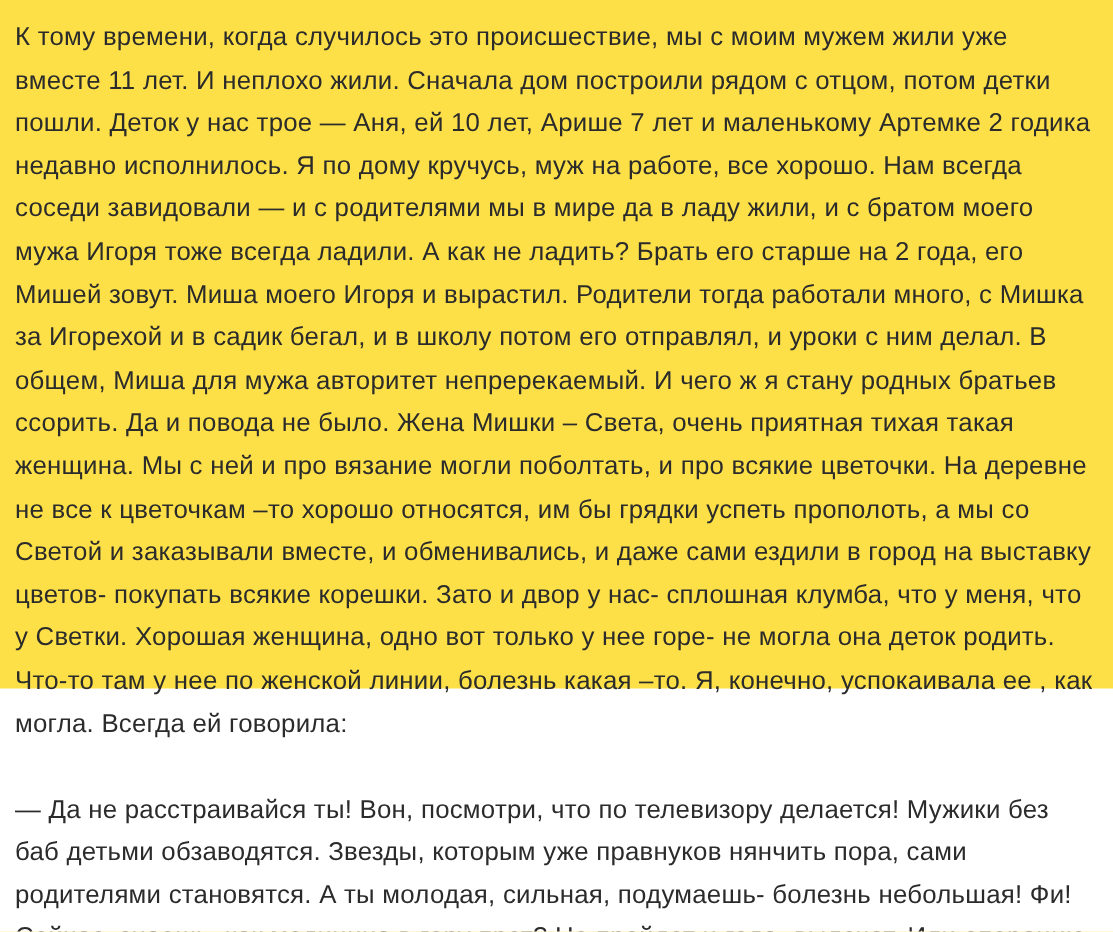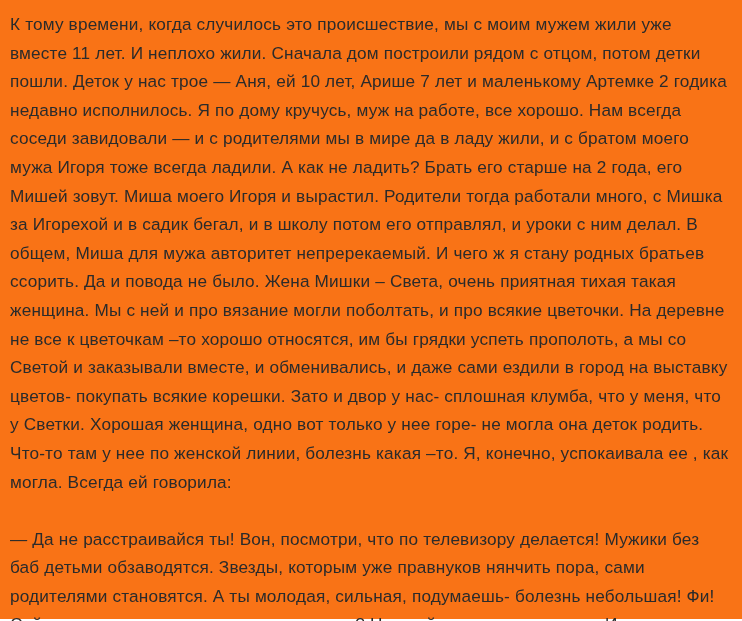--- a/index.html
+++ b/index.html
@@ -8,24 +8,24 @@
     background: #ffffff;
   }
   body {
     width: 742px;
     height: 621px;
     overflow: hidden;
     font-family: "Liberation Sans", sans-serif;
   }
   .page {
     width: 742px;
-    height: 619px;
+    height: 459px;
     box-sizing: border-box;
     padding: 10px 12px 12px 10px;
-    background: #f97316;
+    background: #fde047;
   }
   .article {
     color: #2b2b2b;
     font-size: 17.2px;
     line-height: 28.6px;
     text-align: left;
     letter-spacing: 0.01em;
   }
   .article p {
     margin: 0 0 0 0;

